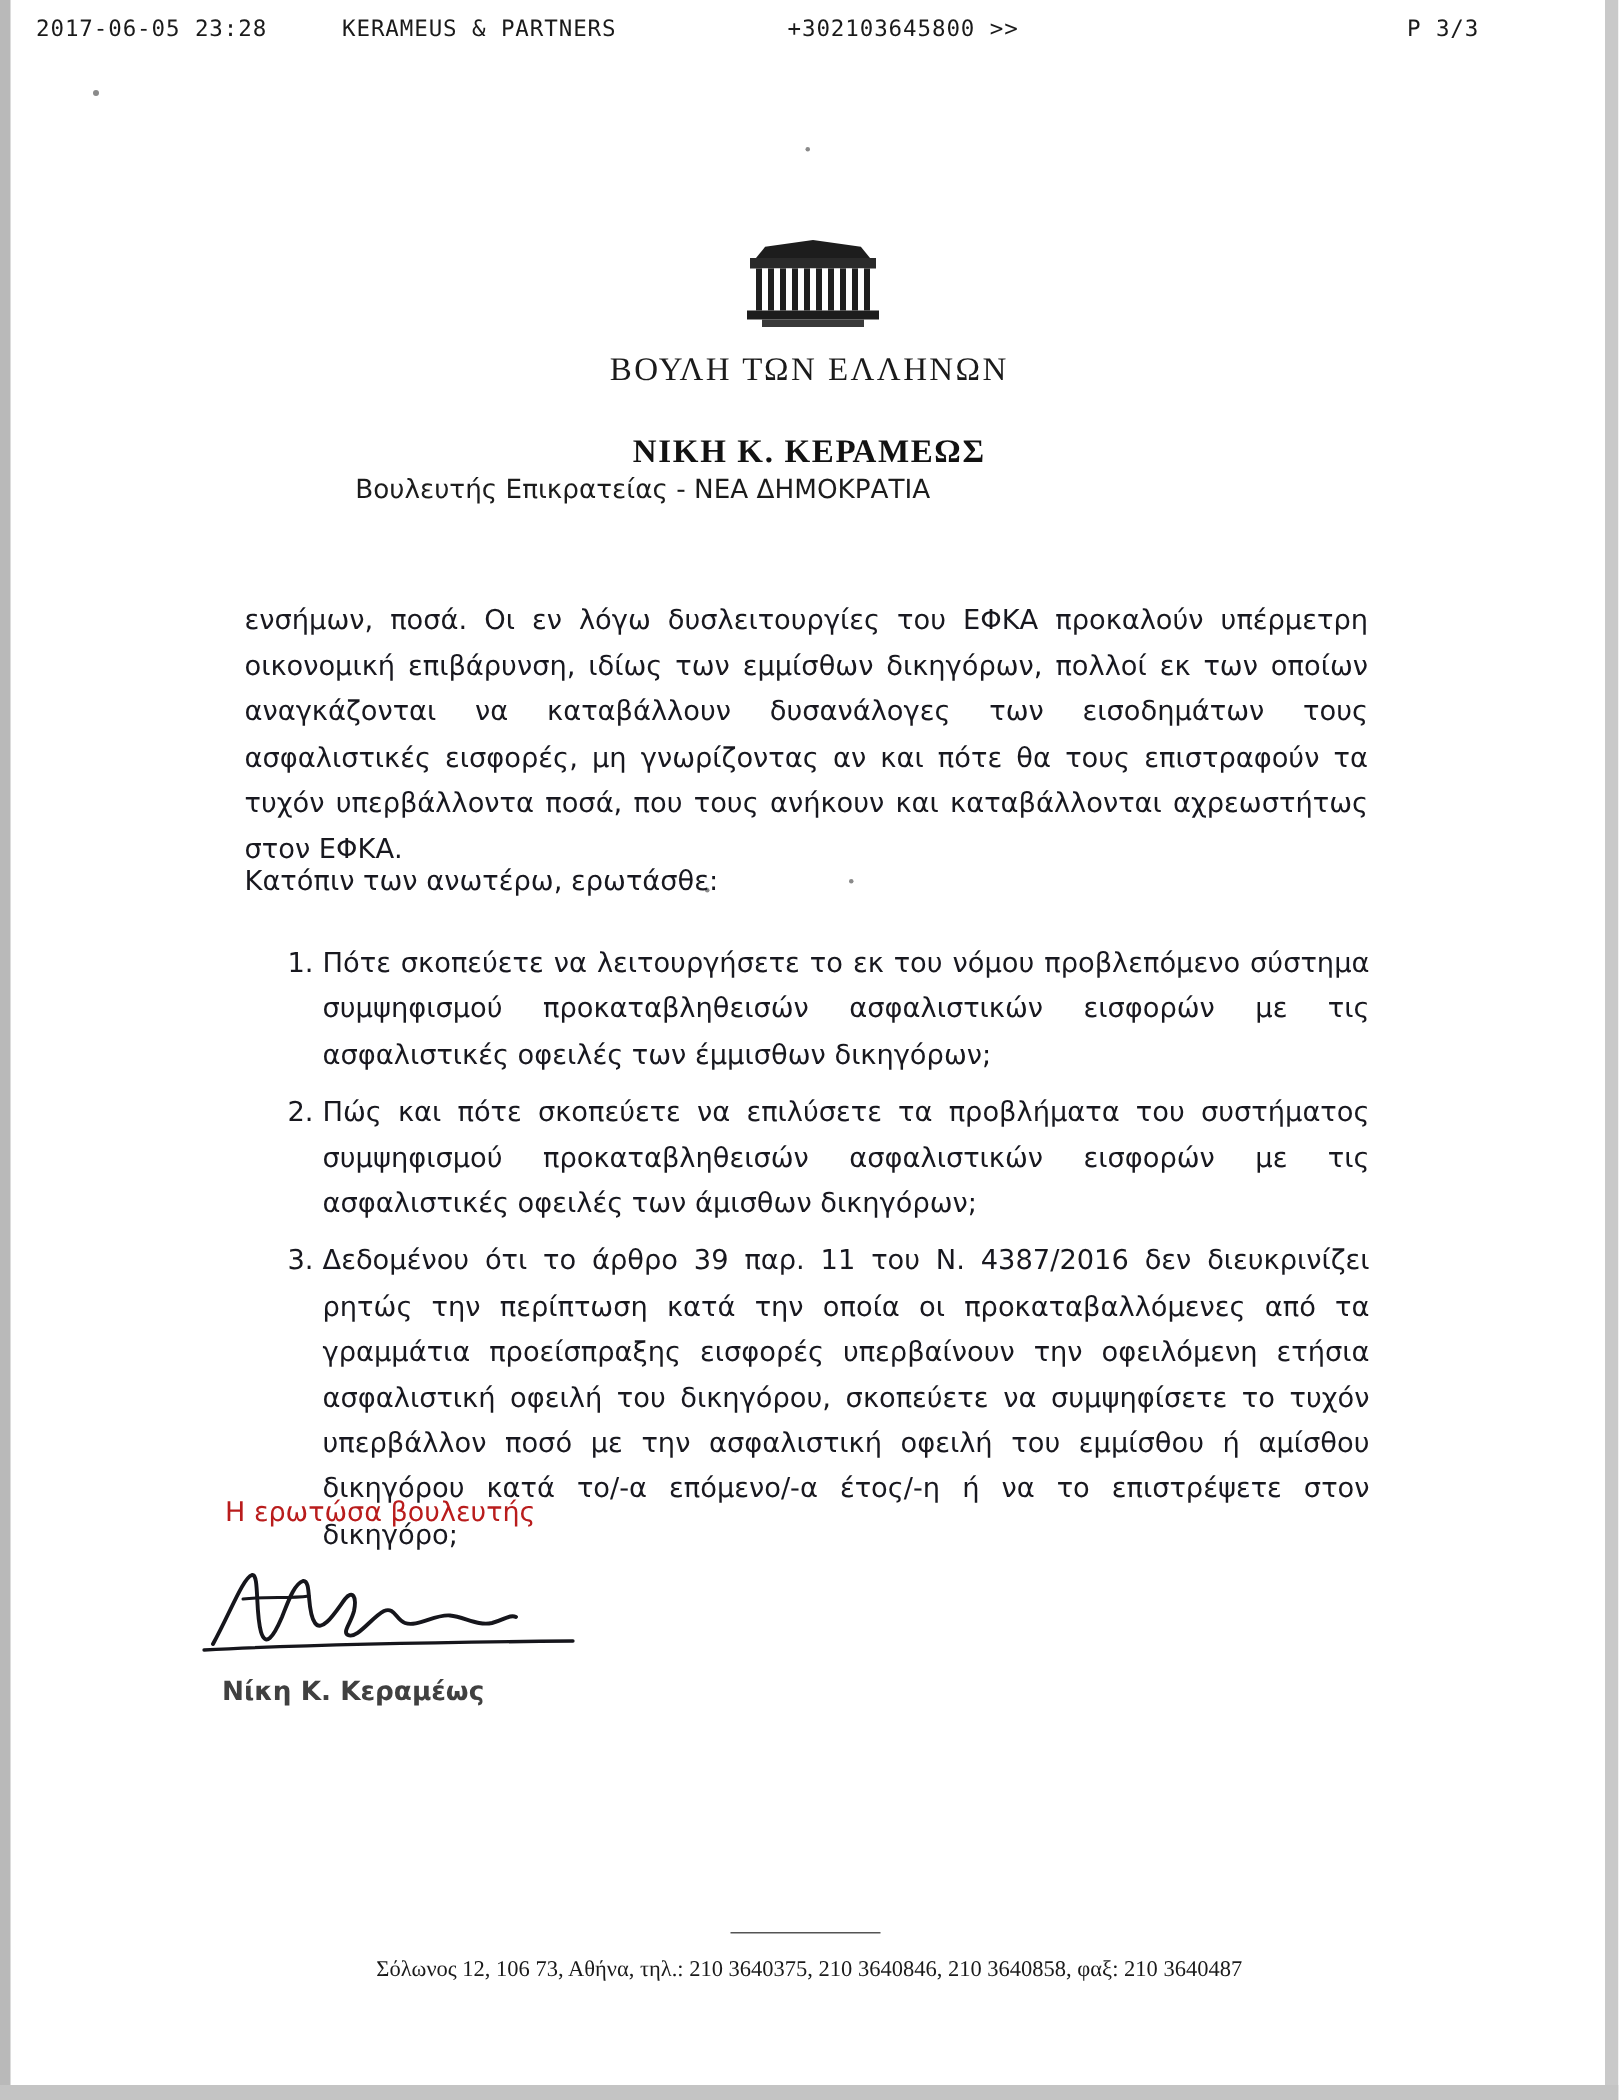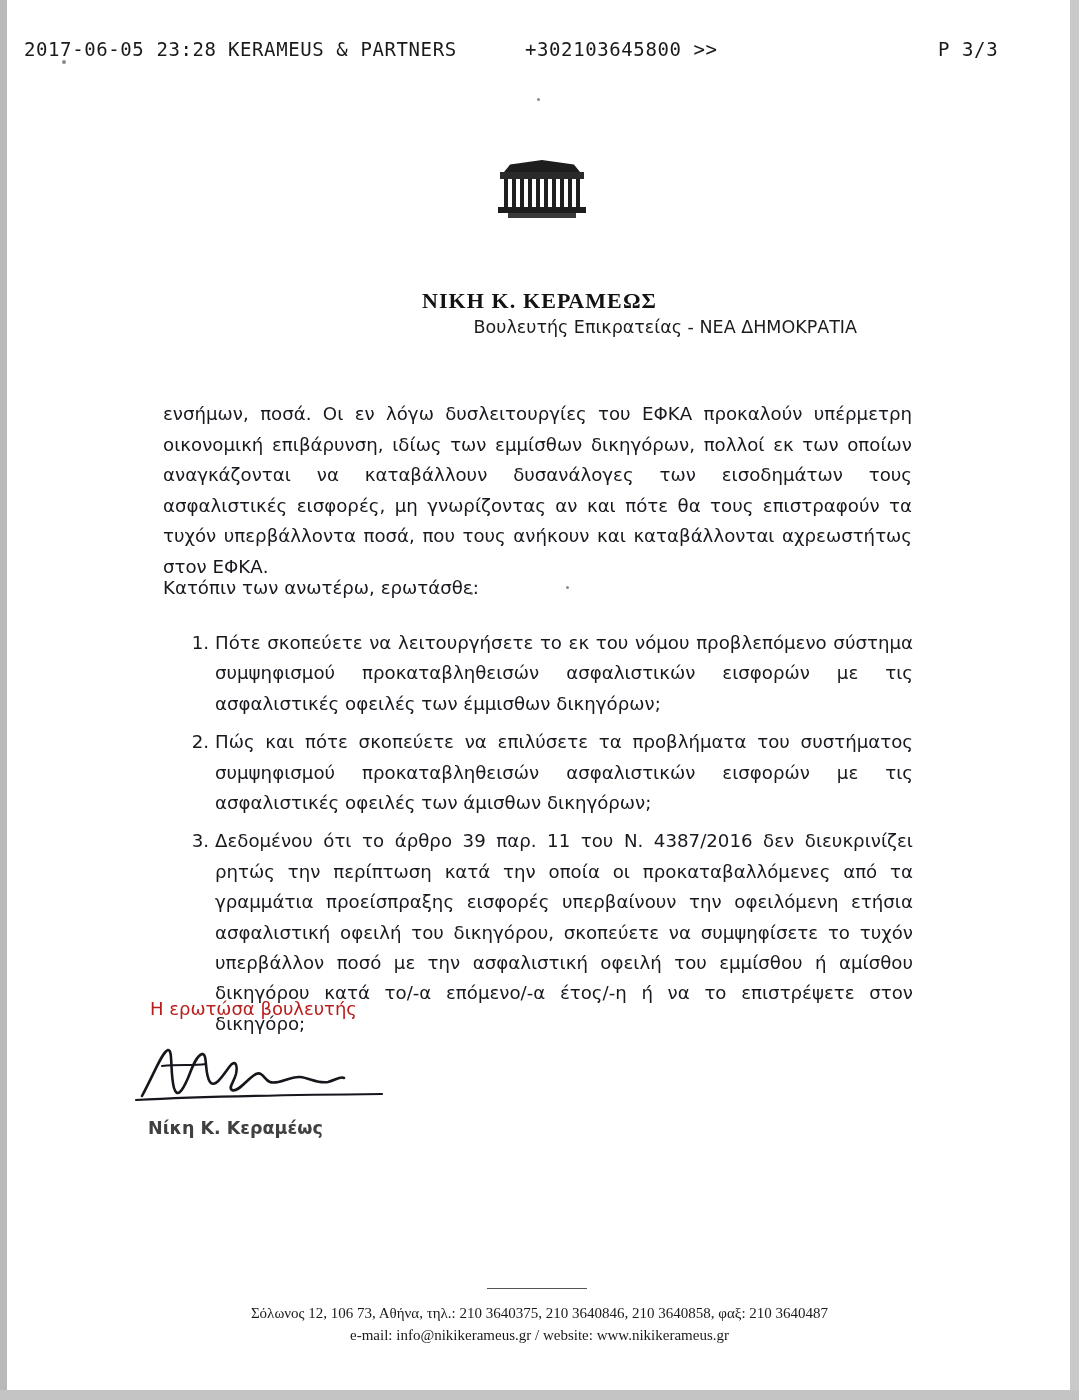--- a/index.html
+++ b/index.html
@@ -38,26 +38,26 @@
   .scan-edge-bottom {
     position: absolute;
     left: 0; bottom: 0;
     width: 1079px; height: 10px;
     background: #c4c4c4;
   }
 
   
   .fax-header {
     position: absolute;
-    top: 38px;
+    top: 10px;
     left: 20px;
     width: 1040px;
     height: 26px;
     font-family: "DejaVu Sans Mono", monospace;
-    font-size: 19px;
+    font-size: 15px;
     letter-spacing: 0.6px;
     color: #1a1a1a;
     white-space: nowrap;
   }
   .fax-header .fh-date { position: absolute; left: 4px; top: 0; }
   .fax-header .fh-sender { position: absolute; left: 208px; top: 0; }
   .fax-header .fh-phone { position: absolute; left: 505px; top: 0; }
   .fax-header .fh-page { position: absolute; left: 918px; top: 0; }
 
   .speck {
@@ -128,21 +128,21 @@
     font-family: "Liberation Serif", serif;
     font-weight: bold;
     font-size: 22px;
     letter-spacing: 1.1px;
     color: #121212;
   }
   .mp-role1 {
     position: absolute;
     left: 0; top: 317px;
     width: 857px;
-    text-align: right;
+    text-align: center;
     font-family: "DejaVu Sans", sans-serif;
     font-size: 17.5px;
     color: #1c1c1c;
   }
   .mp-role2 {
     position: absolute;
     left: 0; top: 343px;
     width: 1079px;
     text-align: center;
     font-family: "DejaVu Sans", sans-serif;
@@ -266,20 +266,21 @@
   <div class="speck" style="left:566px; top:586px; width:3px; height:3px;"></div>
 
   <div class="emblem">
     <div class="roof"></div>
     <div class="band"></div>
     <div class="cols"></div>
     <div class="base1"></div>
     <div class="base2"></div>
   </div>
 
+  <div class="org-name">ΒΟΥΛΗ ΤΩΝ ΕΛΛΗΝΩΝ</div>
   <div class="mp-name">ΝΙΚΗ Κ. ΚΕΡΑΜΕΩΣ</div>
   <div class="mp-role1">Βουλευτής Επικρατείας - ΝΕΑ ΔΗΜΟΚΡΑΤΙΑ</div>
 
   <div class="body-para">ενσήμων, ποσά. Οι εν λόγω δυσλειτουργίες του ΕΦΚΑ προκαλούν υπέρμετρη οικονομική επιβάρυνση, ιδίως των εμμίσθων δικηγόρων, πολλοί εκ των οποίων αναγκάζονται να καταβάλλουν δυσανάλογες των εισοδημάτων τους ασφαλιστικές εισφορές, μη γνωρίζοντας αν και πότε θα τους επιστραφούν τα τυχόν υπερβάλλοντα ποσά, που τους ανήκουν και καταβάλλονται αχρεωστήτως στον ΕΦΚΑ.</div>
   <div class="intro-line">Κατόπιν των ανωτέρω, ερωτάσθε:</div>
 
   <div class="q-list">
     <div class="q-item">
       <span class="q-num">1.</span>
       <span>Πότε σκοπεύετε να λειτουργήσετε το εκ του νόμου προβλεπόμενο σύστημα συμψηφισμού προκαταβληθεισών ασφαλιστικών εισφορών με τις ασφαλιστικές οφειλές των έμμισθων δικηγόρων;</span>
@@ -302,16 +303,15 @@
       <path d="M4 56 C60 53, 150 51, 250 50" stroke="#16161c" stroke-width="2.2" stroke-linecap="round"></path>
       <path d="M30 22 C48 20, 60 22, 74 20" stroke="#16161c" stroke-width="2" stroke-linecap="round"></path>
     </svg>
   </div>
 
   <div class="sig-name">Νίκη Κ. Κεραμέως</div>
 
   <div class="footer-rule"></div>
   <div class="footer">
     <div>Σόλωνος 12, 106 73, Αθήνα, τηλ.: 210 3640375, 210 3640846, 210 3640858, φαξ: 210 3640487</div>
-    <div>e-mail: info@nikikerameus.gr / website: www.nikikerameus.gr</div>
   </div>
 
 </div>
 
 </body></html>

